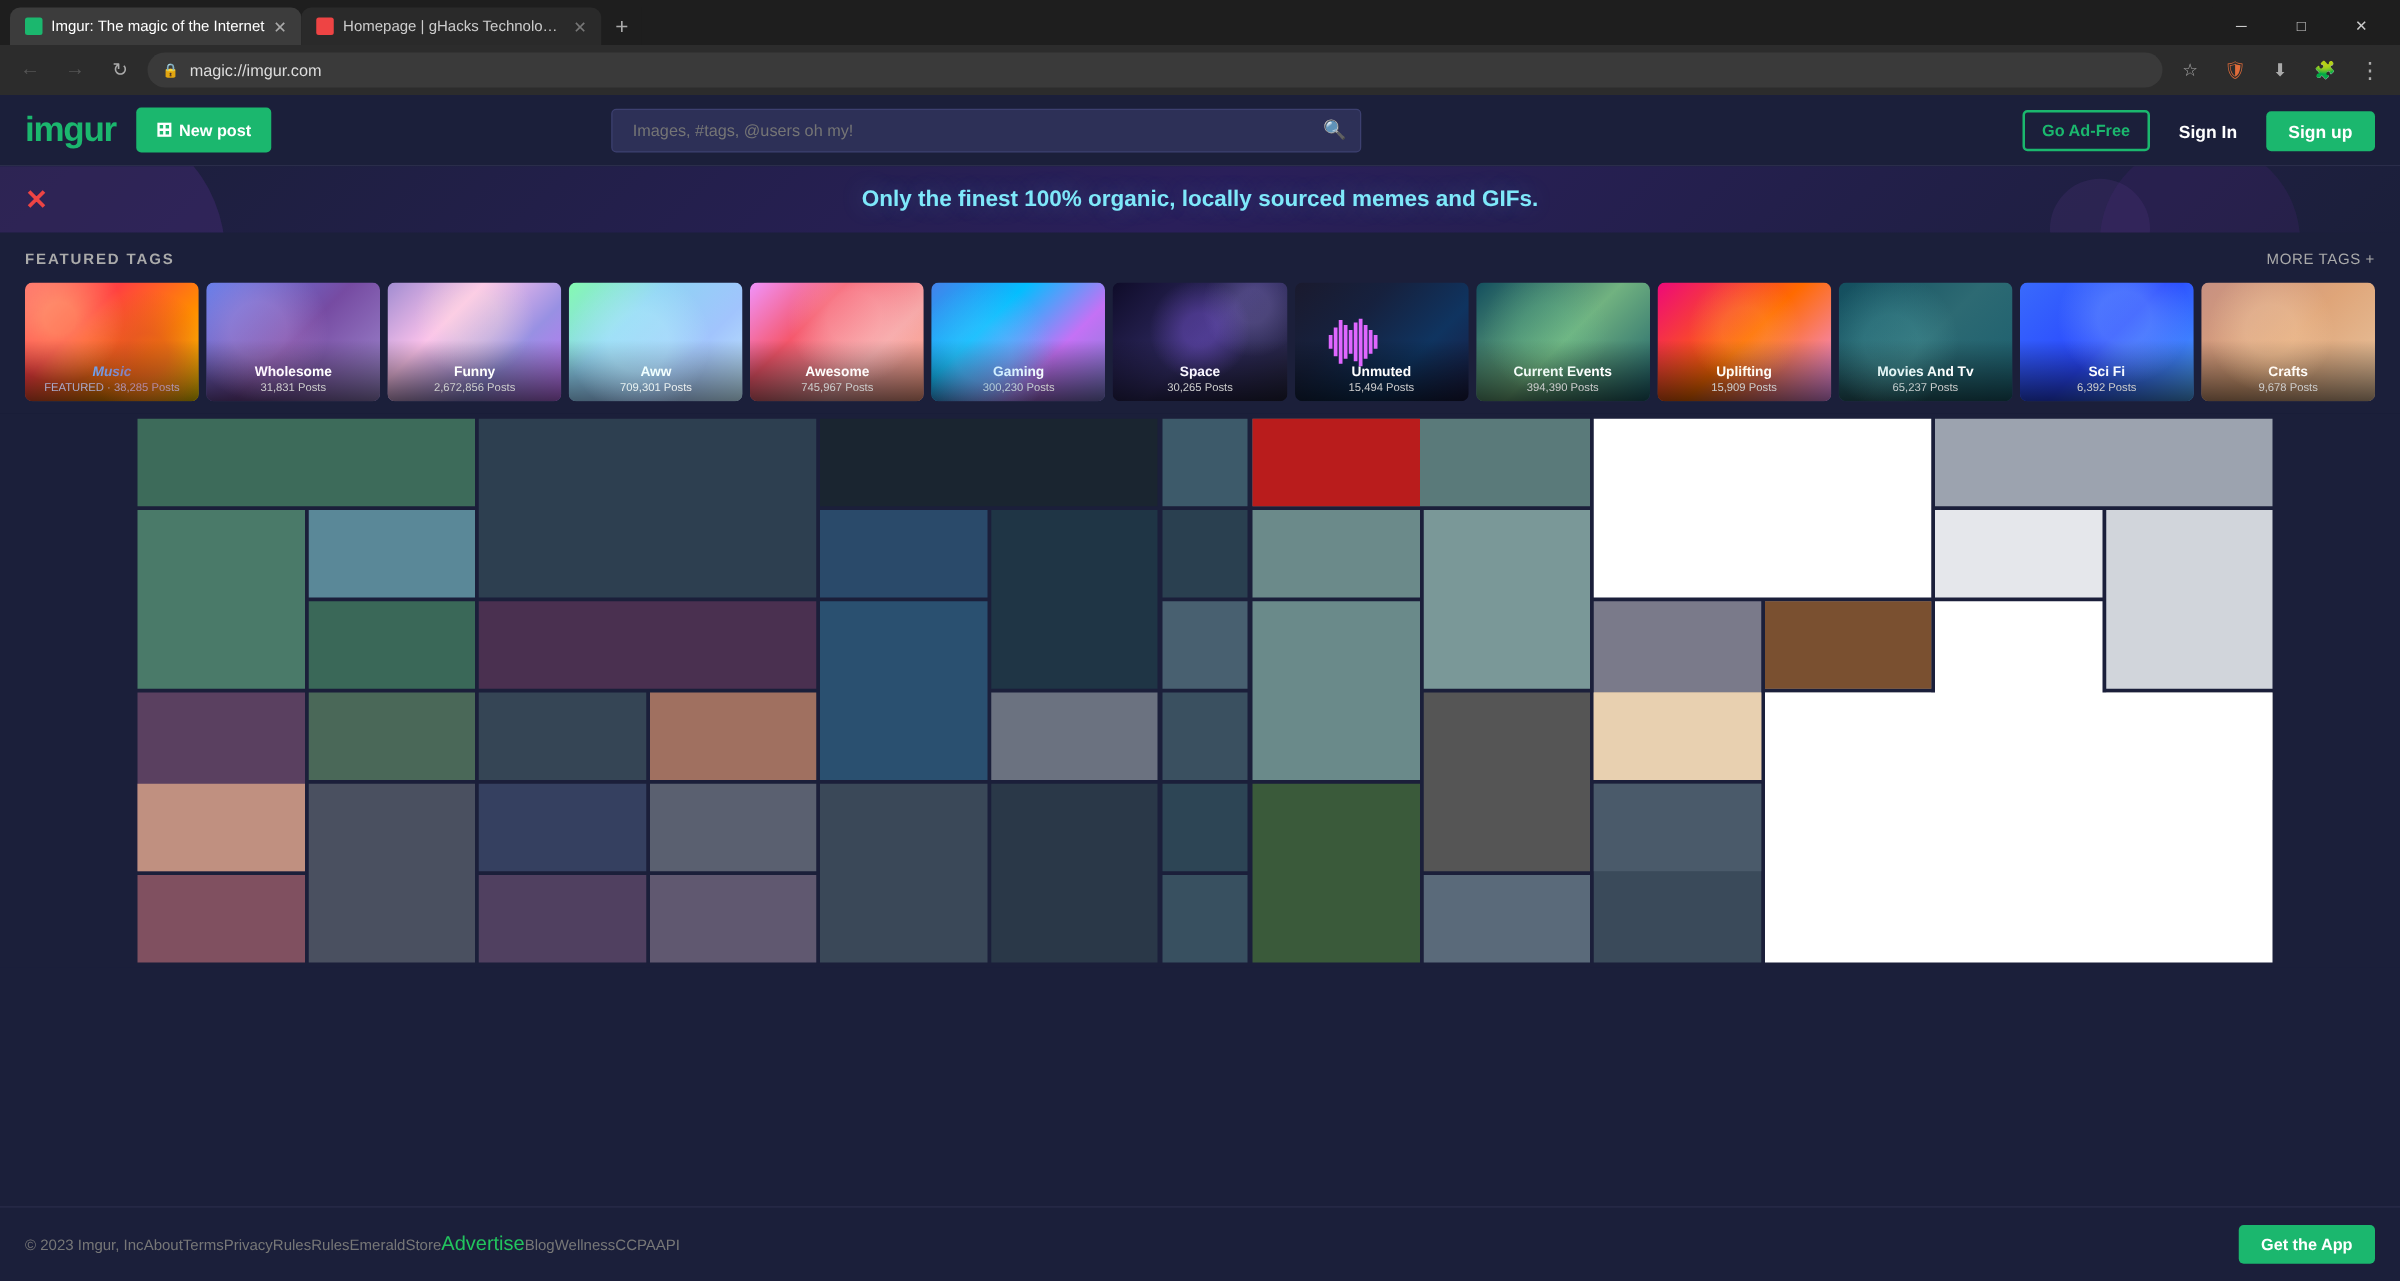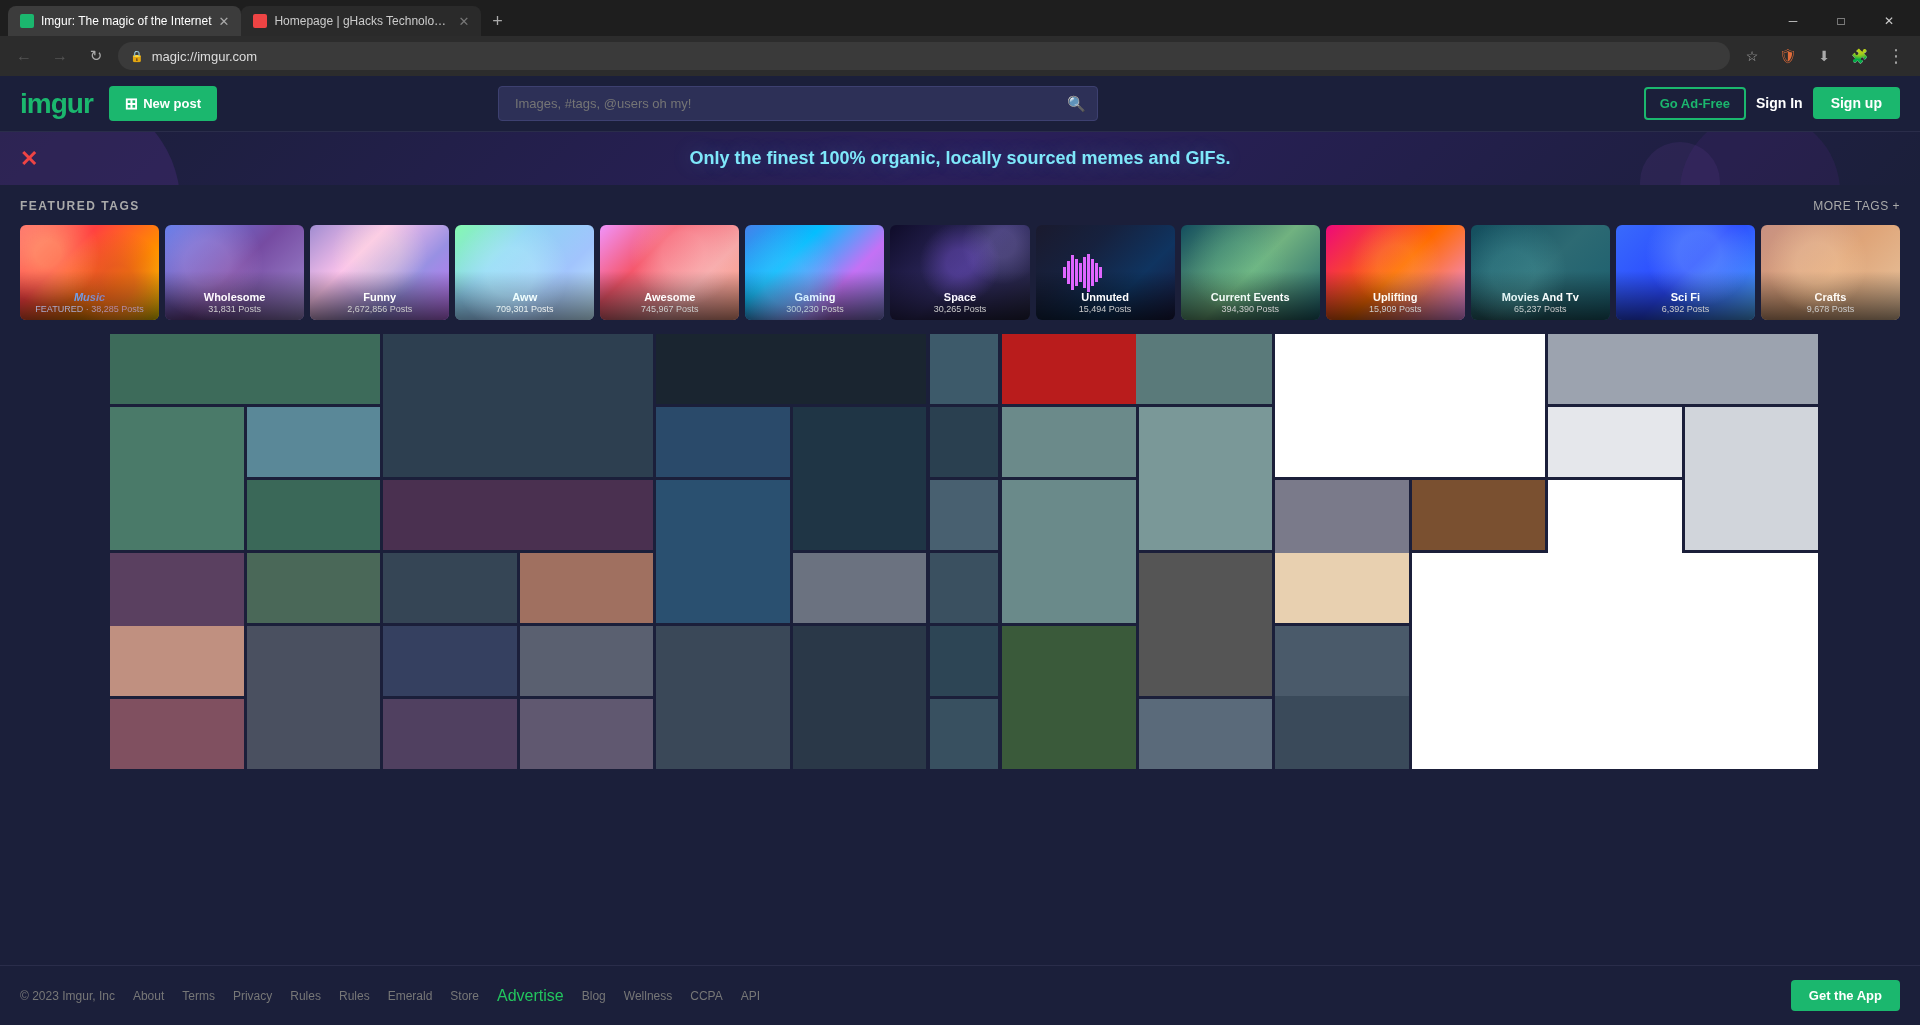--- a/index.html
+++ b/index.html
@@ -52,21 +52,21 @@
   <div style="background:#1b1f3a; padding:10px 20px; display:flex; align-items:center; gap:16px; border-bottom:1px solid #2a2d4a;">
     <a style="font-size:28px; font-weight:900; color:#1bb76e; letter-spacing:-1px; text-decoration:none; flex-shrink:0;">imgur</a>
     <button style="background:#1bb76e; color:#fff; border:none; padding:8px 16px; border-radius:4px; font-size:13px; font-weight:600; cursor:pointer; display:flex; align-items:center; gap:5px; flex-shrink:0;">
       <span style="font-size:16px; font-weight:bold;">⊞</span>
       <span>New post</span>
     </button>
     <div style="flex:1; max-width:600px; position:relative; margin:0 auto;">
       <input type="text" style="width: 100%; background: rgb(45, 48, 87); border: 1px solid rgb(61, 64, 112); border-radius: 4px; padding: 9px 60px 9px 16px; color: rgb(170, 170, 170); font-size: 13px; outline: none;" placeholder="Images, #tags, @users oh my!">
       <span style="position:absolute; right:12px; top:50%; transform:translateY(-50%); color:#aaa; font-size:15px; cursor:pointer;">🔍</span>
     </div>
-    <div style="display:flex; align-items:flex-start; gap:0; margin-left:auto;">
+    <div style="display:flex; align-items:flex-end; gap:13px; margin-left:auto;">
       <button style="background:transparent; color:#1bb76e; border:2px solid #1bb76e; padding:7px 14px; border-radius:4px; font-size:13px; font-weight:600; cursor:pointer;">Go Ad-Free</button>
       <button style="background:transparent; color:#fff; border:none; padding:8px 10px; font-size:14px; font-weight:600; cursor:pointer;">Sign In</button>
       <button style="background:#1bb76e; color:#fff; border:none; padding:8px 18px; border-radius:4px; font-size:14px; font-weight:600; cursor:pointer;">Sign up</button>
     </div>
   </div>
 
   <div style="background:linear-gradient(135deg,#1b1f3a 0%,#2a1f5a 50%,#1b1f3a 100%); padding:16px 20px 16px; text-align:center; position:relative; overflow:hidden;">
     <div style="position:absolute; top:-40px; left:-40px; width:220px; height:220px; border-radius:50%; background:rgba(100,50,160,0.25);"></div>
     <div style="position:absolute; top:-20px; right:80px; width:160px; height:160px; border-radius:50%; background:rgba(80,40,130,0.2);"></div>
     <div style="position:absolute; top:10px; right:200px; width:80px; height:80px; border-radius:50%; background:rgba(100,60,150,0.18);"></div>
@@ -288,21 +288,21 @@
         <div style="background:#3a5a3a; grid-column:1/2; grid-row:5/7;"></div>
         <div style="background:#3a4a5a; grid-column:3/4; grid-row:5/7;"></div>
         <div style="background:#5a6a7a; grid-column:2/3; grid-row:6/7;"></div>
         <div style="background:#4a5a6a; grid-column:3/4; grid-row:5/6;"></div>
         <div style="background:#b91c1c; grid-column:1/2; grid-row:1/2; margin-left:auto; width:100%;"></div>
       </div>
     </div>
   </div>
 
   <div style="background:#1b1f3a; border-top:1px solid #2a2d4a; padding:14px 20px; display:flex; align-items:center; justify-content:space-between; position:fixed; bottom:0; width:1920px;">
-    <div style="display:flex; align-items:center; gap:18px; flex-wrap:wrap;">
+    <div style="display:flex; align-items:center; flex-wrap:wrap;">
       <span style="font-size:12px; color:#777;">© 2023 Imgur, Inc</span>
       <a style="font-size:12px; color:#777; cursor:pointer; text-decoration:none;">About</a>
       <a style="font-size:12px; color:#777; cursor:pointer; text-decoration:none;">Terms</a>
       <a style="font-size:12px; color:#777; cursor:pointer; text-decoration:none;">Privacy</a>
       <a style="font-size:12px; color:#777; cursor:pointer; text-decoration:none;">Rules</a>
       <a style="font-size:12px; color:#777; cursor:pointer; text-decoration:none;">Rules</a>
       <a style="font-size:12px; color:#777; cursor:pointer; text-decoration:none;">Emerald</a>
       <a style="font-size:12px; color:#777; cursor:pointer; text-decoration:none;">Store</a>
       <a style="font-size:16px; color:#22c55e; cursor:pointer; text-decoration:none;">Advertise</a>
       <a style="font-size:12px; color:#777; cursor:pointer; text-decoration:none;">Blog</a>

